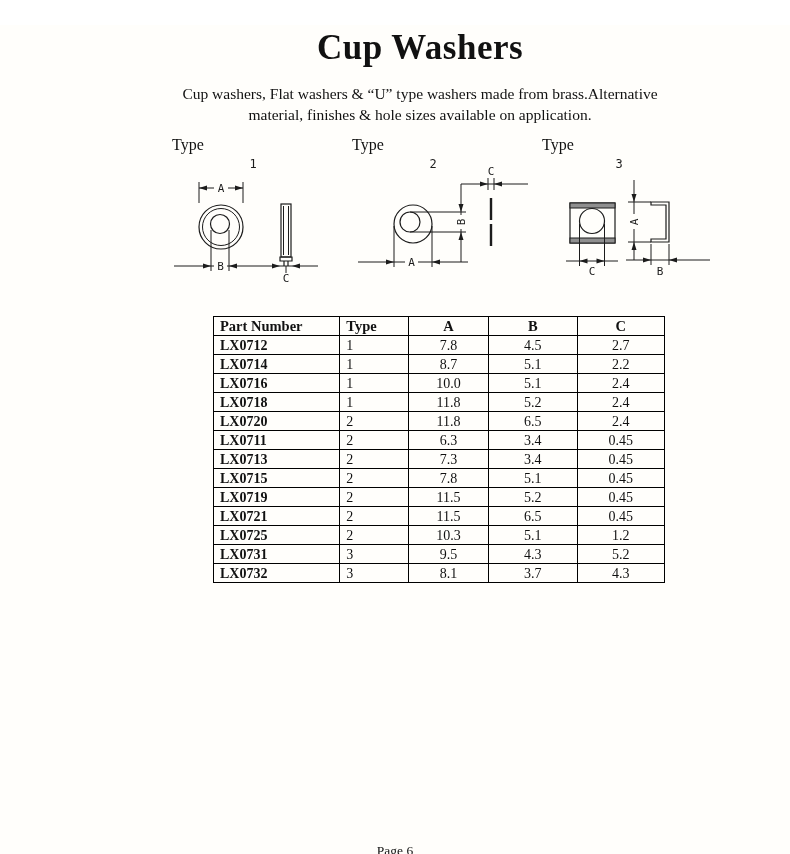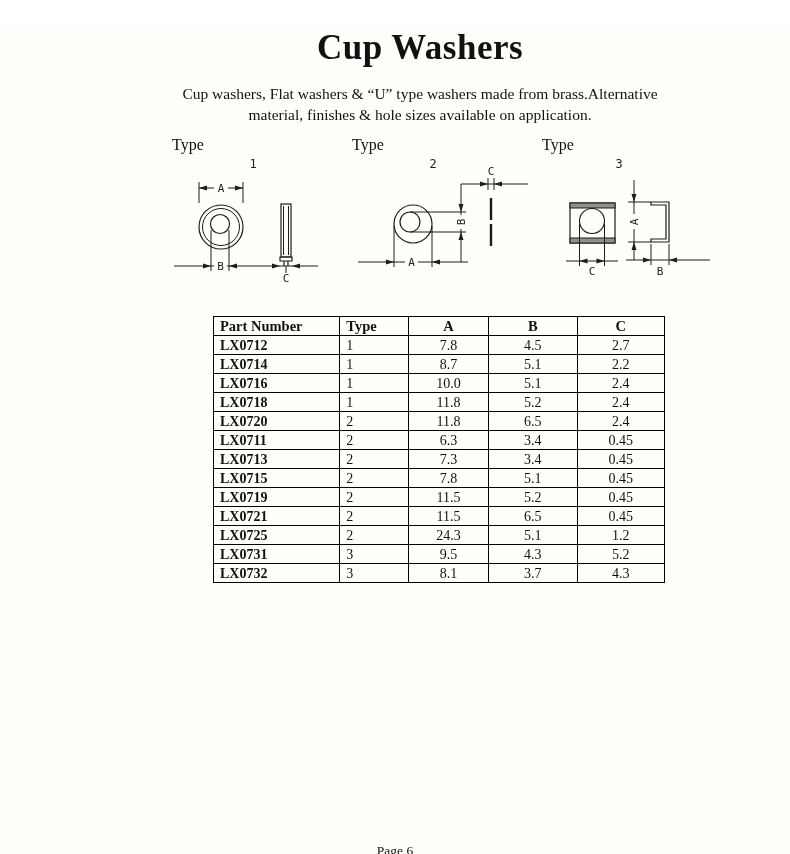--- a/index.html
+++ b/index.html
@@ -329,21 +329,21 @@
         <tr>
           <td>LX0721</td>
           <td>2</td>
           <td>11.5</td>
           <td>6.5</td>
           <td>0.45</td>
         </tr>
         <tr>
           <td>LX0725</td>
           <td>2</td>
-          <td>24.3</td>
+          <td>10.3</td>
           <td>5.1</td>
           <td>1.2</td>
         </tr>
         <tr>
           <td>LX0731</td>
           <td>3</td>
           <td>9.5</td>
           <td>4.3</td>
           <td>5.2</td>
         </tr>

